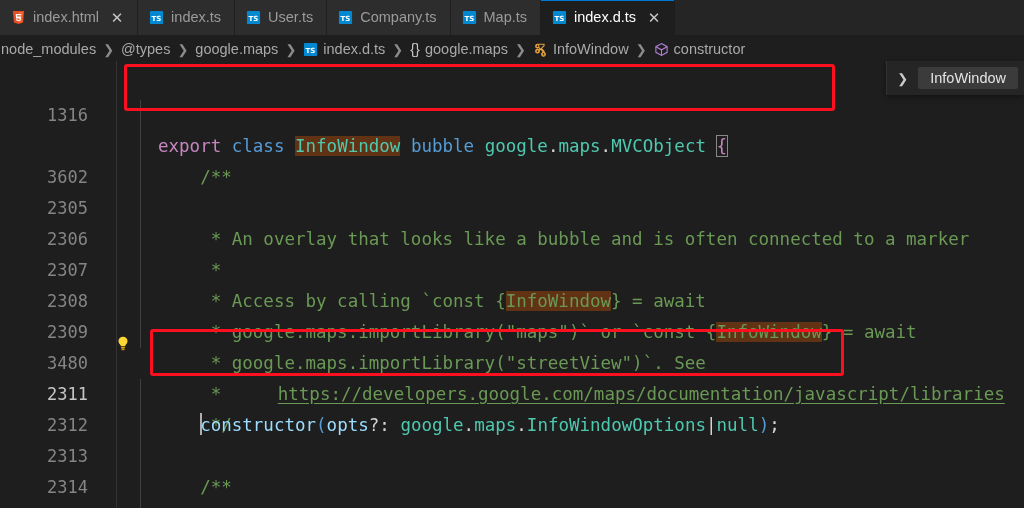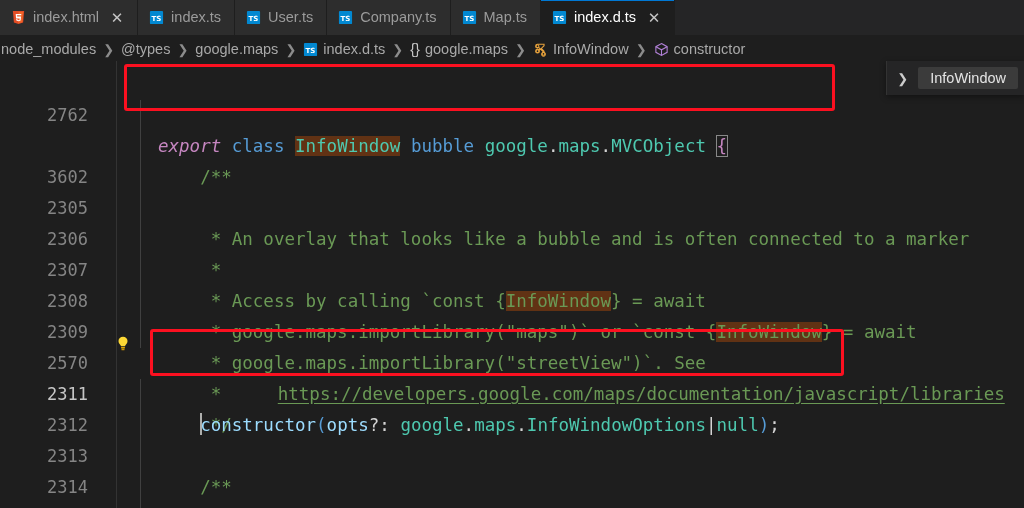--- a/index.html
+++ b/index.html
@@ -73,21 +73,21 @@
   .ltext{
     position:absolute;left:158px;right:0;
     overflow:hidden;
   }
   
   .iguide{
     position:absolute;left:140px;top:0;bottom:0;width:1px;background:#404040;
   }
 
   
-  .t-kw{color:#c586c0;font-style:italic;}       
+  .t-kw{color:#c586c0;}       
   .t-kw2{color:#569cd6;}      
   .t-type{color:#4ec9b0;}
   .t-cmt{color:#6a9955;}
   .t-link{color:#6a9955;text-decoration:underline;text-underline-offset:3px;margin-left:46px;}
   .t-var{color:#9cdcfe;}
   .t-punc{color:#d4d4d4;}
   .t-br-blue{color:#569cd6;}
   .t-br-pink{color:#c586c0;}
   .t-ctor{color:#9cdcfe;}
   .hl{background:#613214;}      
@@ -250,21 +250,21 @@
 
   <div class="editor">
 
     <div class="code">
 
       <div class="line" style="height:8px;line-height:8px;overflow:hidden;">
         
       </div>
 
       <div class="line">
-        <span class="ln">2762</span>
+        <span class="ln">1316</span>
         <span class="ltext"><span class="t-kw">export</span> <span class="t-kw2">class</span> <span class="hl t-type">InfoWindow</span> <span class="t-kw2">bubble</span> <span class="t-type">google</span><span class="t-punc">.</span><span class="t-type">maps</span><span class="t-punc">.</span><span class="t-type">MVCObject</span> <span class="t-br-pink brmatch">{</span></span>
       </div>
 
       <div class="line">
         <span class="iguide"></span>
         <span class="ltext"><span class="t-cmt">    /**</span></span>
       </div>
 
       <div class="line">
         <span class="ln">3602</span>
@@ -296,21 +296,21 @@
         <span class="ltext"><span class="t-cmt">     * google.maps.importLibrary("streetView")`. See</span></span>
       </div>
 
       <div class="line">
         <span class="ln">2309</span>
         <span class="iguide"></span>
         <span class="ltext"><span class="t-cmt">     * </span><span class="t-link">https://developers.google.com/maps/documentation/javascript/libraries</span></span>
       </div>
 
       <div class="line">
-        <span class="ln">2570</span>
+        <span class="ln">3480</span>
         <span class="iguide"></span>
         <span class="ltext"><span class="t-cmt">     */</span></span>
       </div>
 
       <div class="line current">
         <span class="ln">2311</span>
         <span class="ltext">&nbsp;&nbsp;&nbsp;&nbsp;<span class="cursor"></span><span class="t-ctor">constructor</span><span class="t-br-blue">(</span><span class="t-var">opts</span><span class="t-punc">?:</span> <span class="t-type">google</span><span class="t-punc">.</span><span class="t-type">maps</span><span class="t-punc">.</span><span class="t-type">InfoWindowOptions</span><span class="t-punc">|</span><span class="t-type">null</span><span class="t-br-blue">)</span><span class="t-punc">;</span></span>
       </div>
 
       <div class="line">

